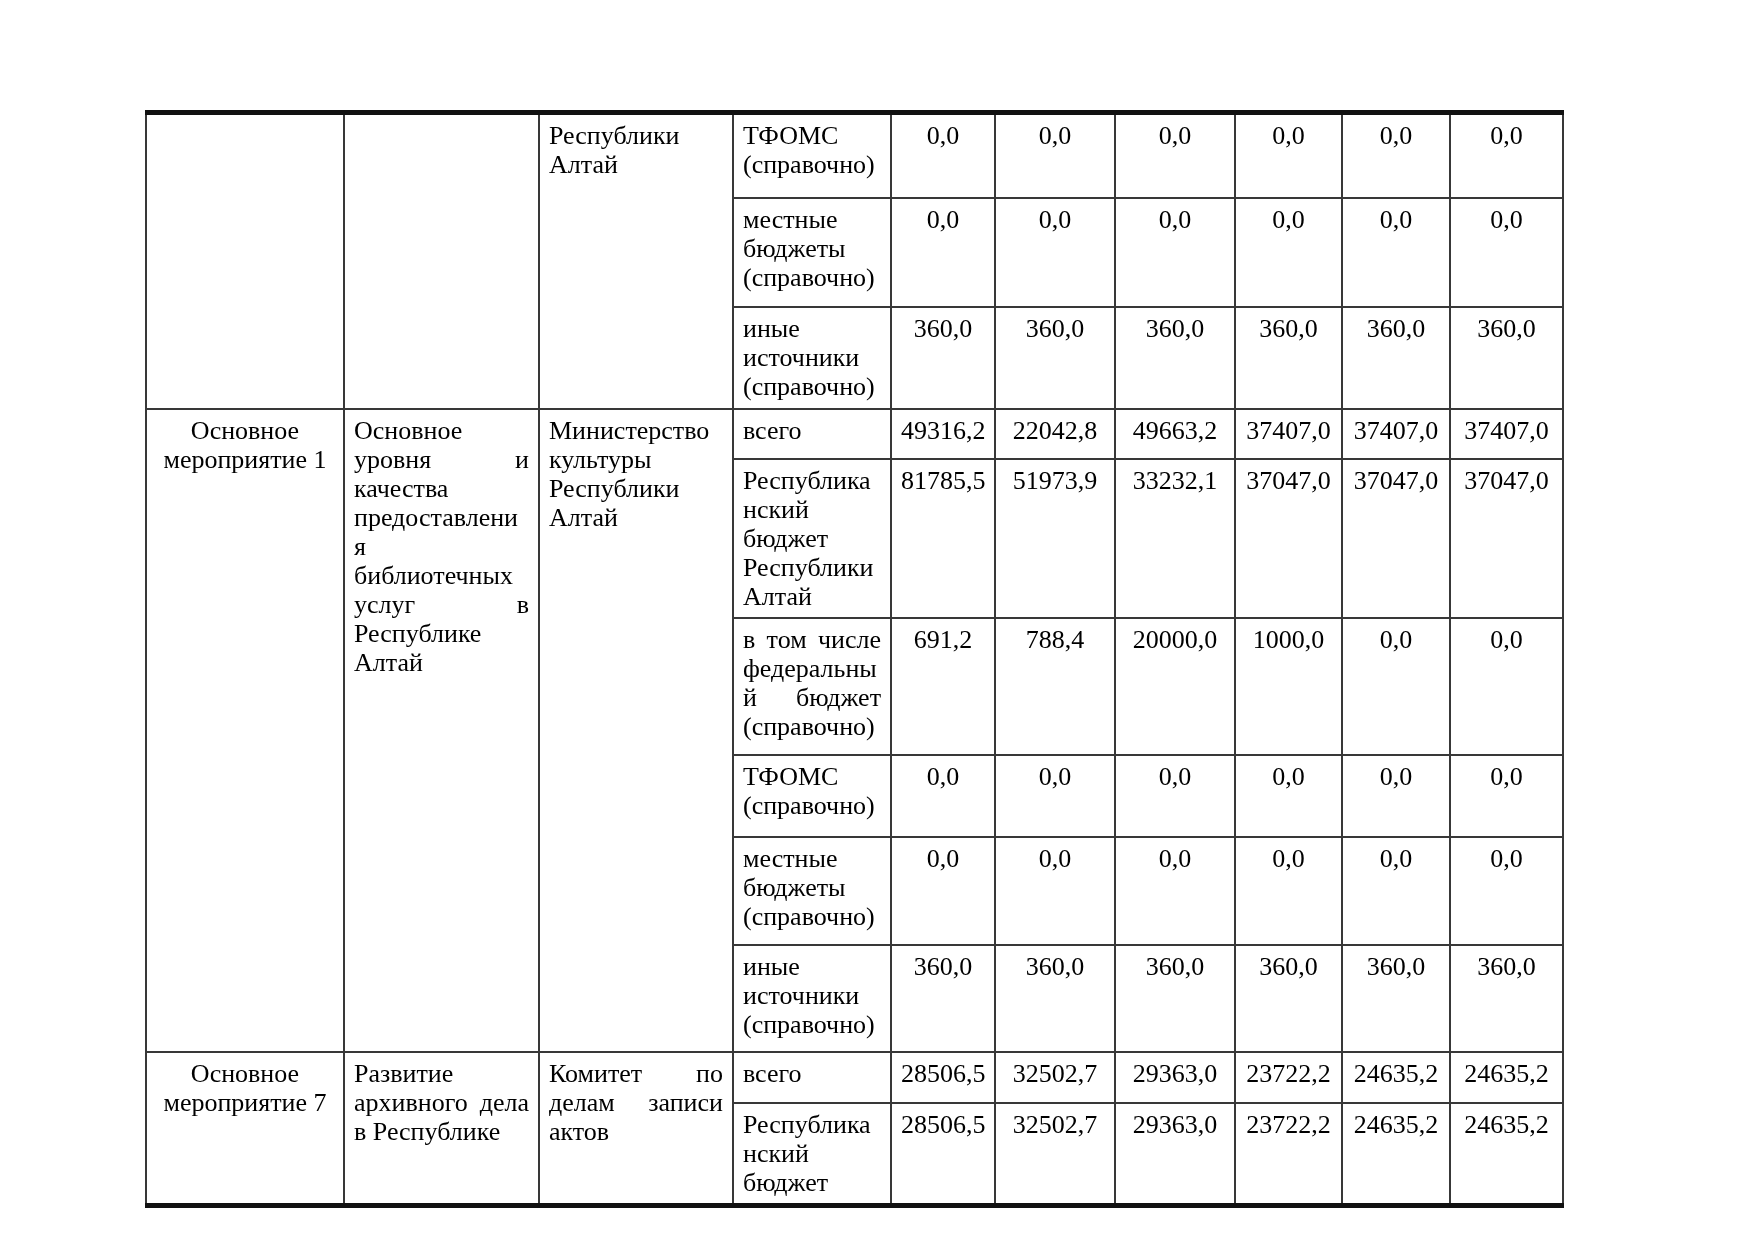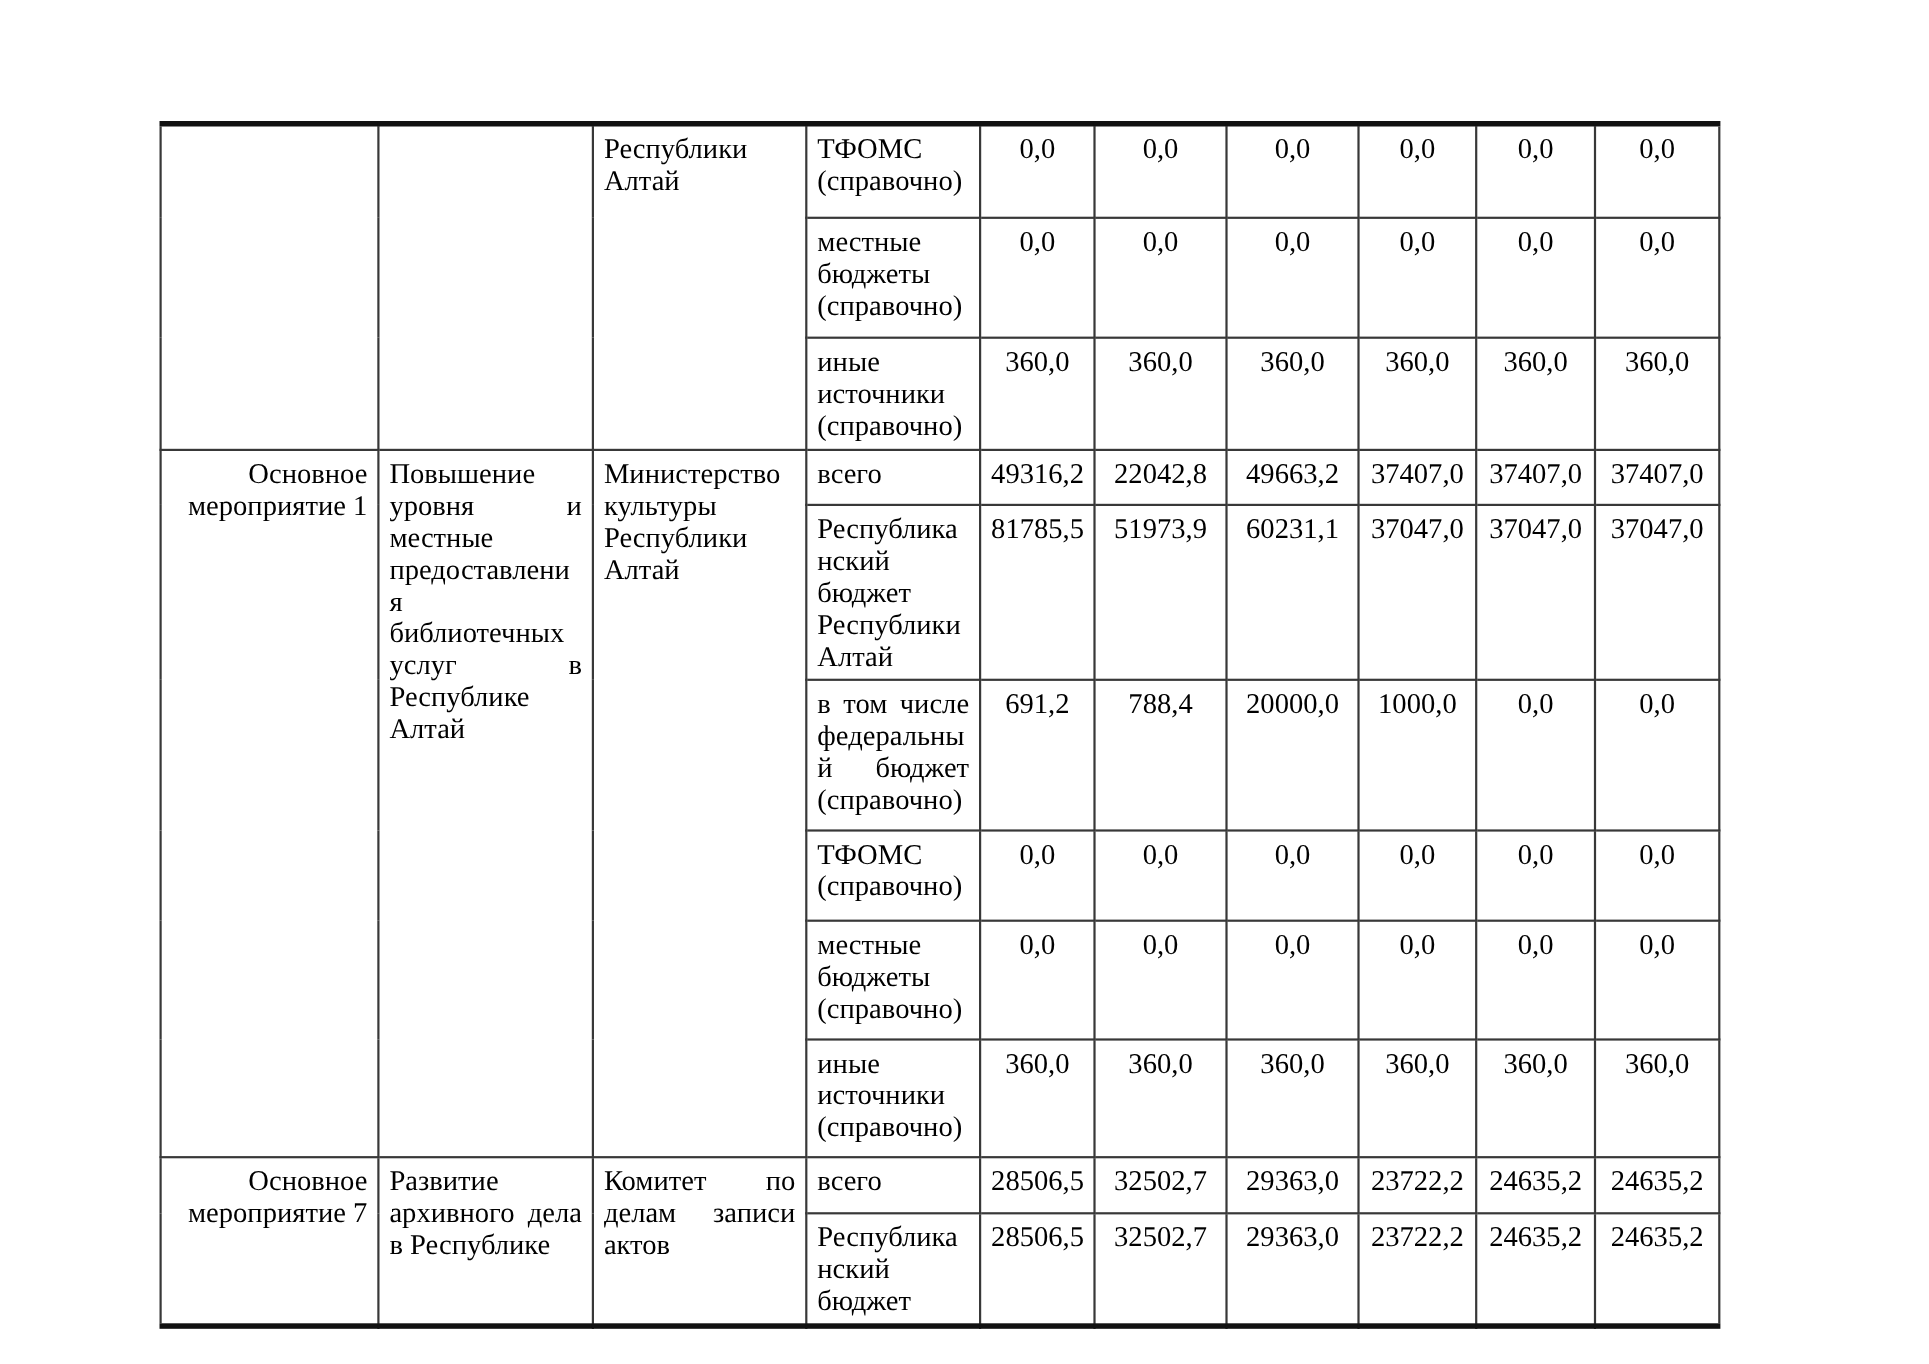--- a/index.html
+++ b/index.html
@@ -35,21 +35,21 @@
   }
   table.budget-table td {
     border: 2px solid #383838;
     vertical-align: top;
     font-size: 26px;
     line-height: 1.12;
     padding: 6px 9px;
     overflow: hidden;
   }
   td.c-activity {
-    text-align: right;
+    text-align: center;
     margin-top: 48px;
   }
   td.c-desc, td.c-exec, td.c-src {
     text-align: justify;
     text-align-last: left;
     overflow-wrap: break-word;
     word-wrap: break-word;
   }
   td.c-num {
     text-align: center;
@@ -101,35 +101,35 @@
         <td class="c-num">360,0</td>
         <td class="c-num">360,0</td>
         <td class="c-num">360,0</td>
         <td class="c-num">360,0</td>
         <td class="c-num">360,0</td>
         <td class="c-num">360,0</td>
       </tr>
 
       <tr style="height:50px">
         <td class="c-activity" rowspan="6">Основное мероприятие 1</td>
-        <td class="c-desc" rowspan="6">Повышение уровня и местные предоставления библиотечных услуг в Республике Алтай</td>
+        <td class="c-desc" rowspan="6">Основное уровня и качества предоставления библиотечных услуг в Республике Алтай</td>
         <td class="c-exec" rowspan="6">Министерство культуры Республики Алтай</td>
         <td class="c-src">всего</td>
         <td class="c-num">49316,2</td>
         <td class="c-num">22042,8</td>
         <td class="c-num">49663,2</td>
         <td class="c-num">37407,0</td>
         <td class="c-num">37407,0</td>
         <td class="c-num">37407,0</td>
       </tr>
       <tr style="height:144px">
         <td class="c-src">Республиканский бюджет Республики Алтай</td>
         <td class="c-num">81785,5</td>
         <td class="c-num">51973,9</td>
-        <td class="c-num">60231,1</td>
+        <td class="c-num">33232,1</td>
         <td class="c-num">37047,0</td>
         <td class="c-num">37047,0</td>
         <td class="c-num">37047,0</td>
       </tr>
       <tr style="height:137px">
         <td class="c-src">в том числе федеральный бюджет (справочно)</td>
         <td class="c-num">691,2</td>
         <td class="c-num">788,4</td>
         <td class="c-num">20000,0</td>
         <td class="c-num">1000,0</td>

